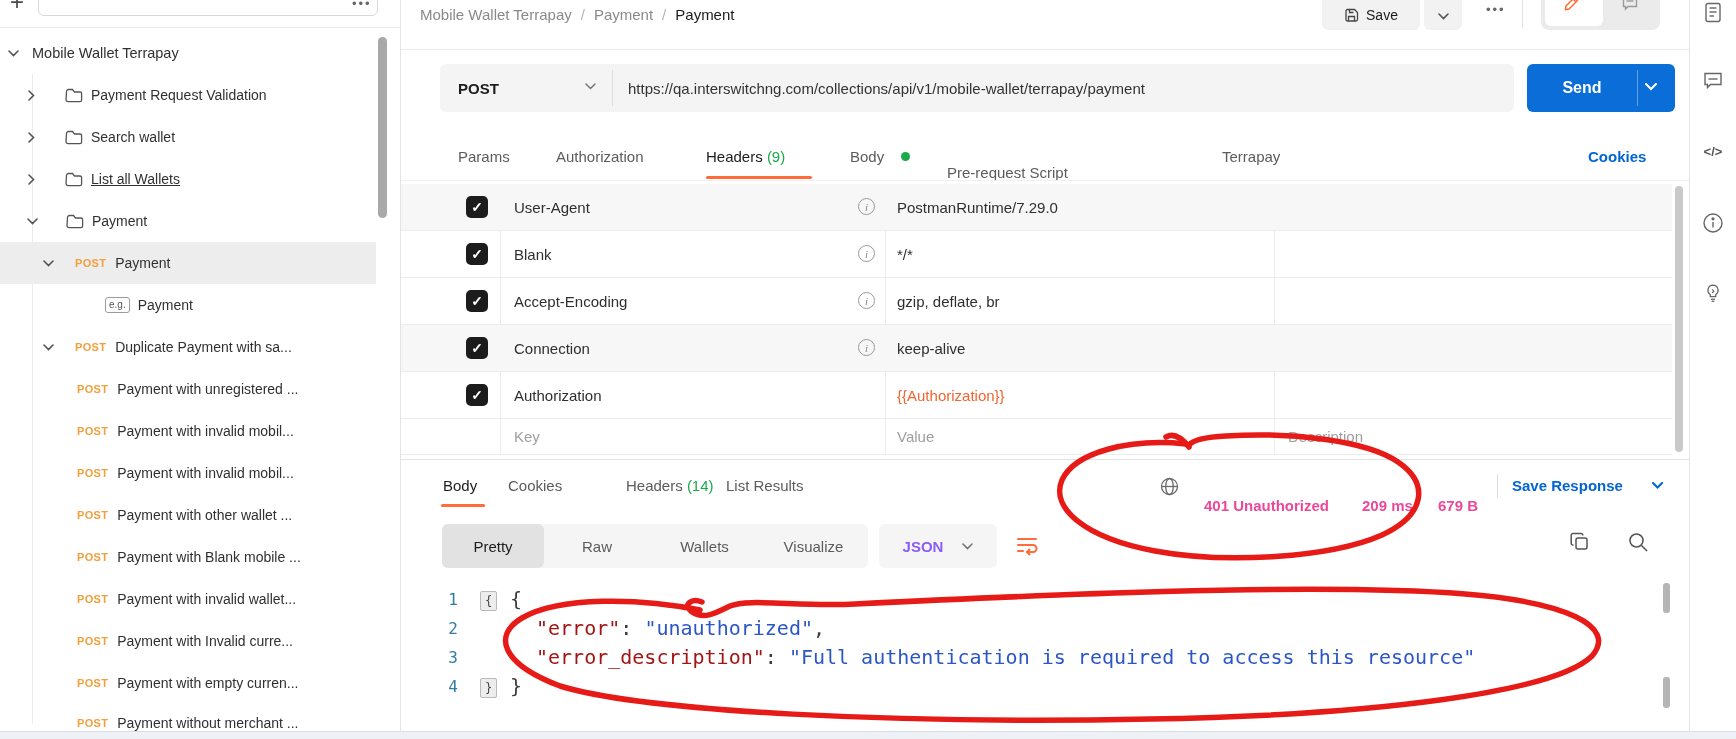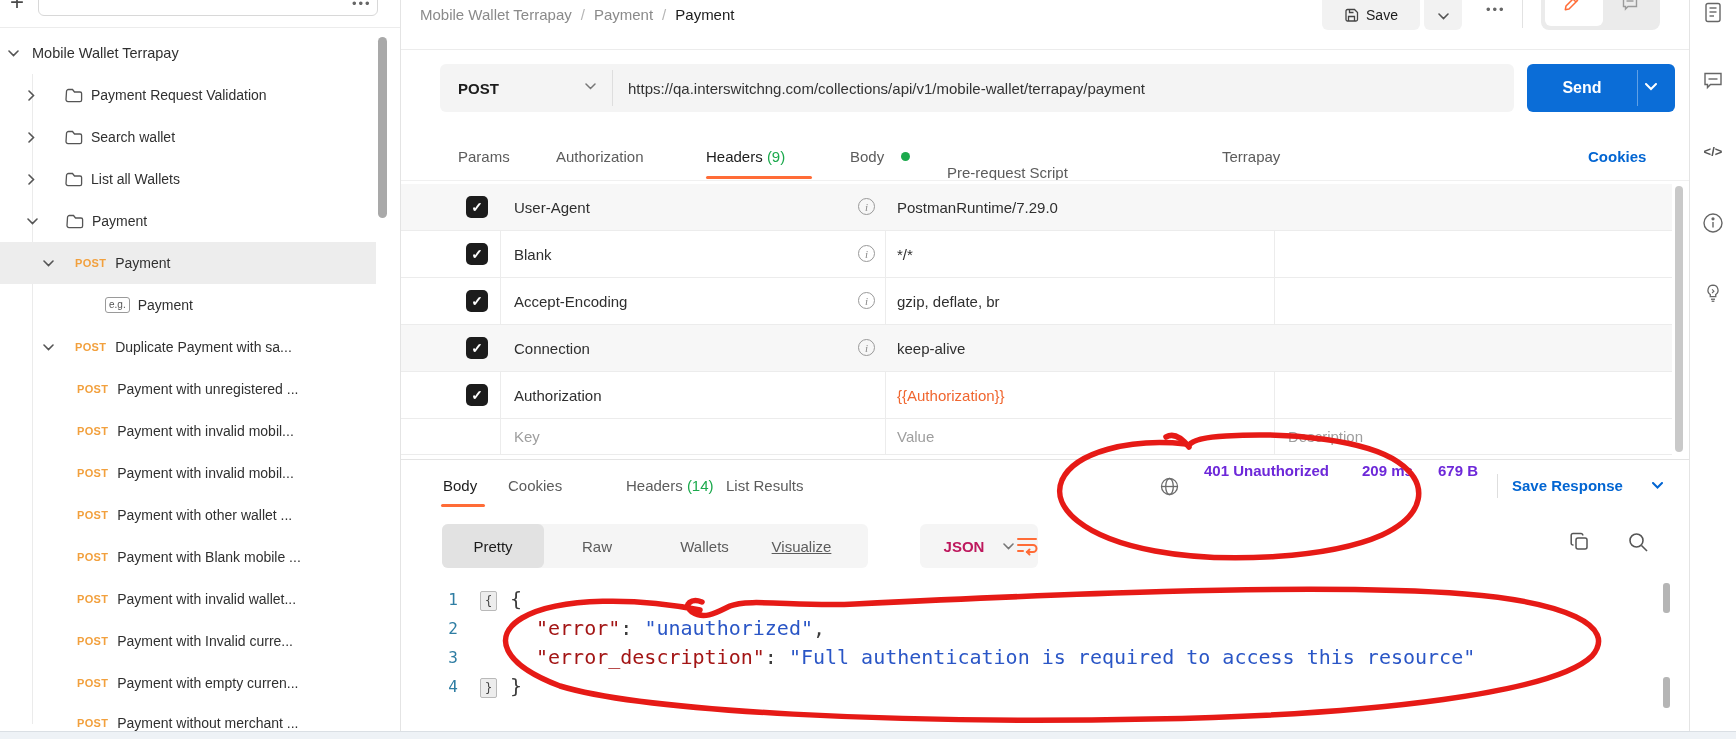--- a/index.html
+++ b/index.html
@@ -59,27 +59,27 @@
   .hrow .ph{color:#9e9e9e;}
   .hrow .phd{position:absolute;left:887px;top:0;height:100%;display:flex;align-items:center;font-size:15px;color:#9e9e9e;}
   .tbl-topline{position:absolute;left:401px;top:184px;width:1271px;height:1px;background:#ececec;}
   .vline{position:absolute;top:184px;width:1px;height:271px;background:#ececec;}
   .req-scroll{position:absolute;left:1675px;top:186px;width:8px;height:266px;background:#c9c9c9;border-radius:4px;}
   
   .resp-border{position:absolute;left:401px;top:459px;width:1289px;height:1px;background:#e4e4e4;}
   .ptab{position:absolute;top:477px;font-size:15px;color:#5c5c5c;}
   .ptab b{font-weight:500;color:#1c1c1c;}
   .body-underline{position:absolute;left:441px;top:504px;width:44px;height:3px;background:#FF6C37;border-radius:2px;}
-  .meta{position:absolute;top:462px;font-size:15px;font-weight:600;color:#6d28d9;}
+  .meta{position:absolute;top:497px;font-size:15px;font-weight:600;color:#ec4899;}
   .meta-div{position:absolute;left:1497px;top:474px;width:1px;height:24px;background:#dedede;}
   .saveresp{position:absolute;left:1512px;top:477px;font-size:15px;font-weight:700;color:#0265D2;}
   .viewbar{position:absolute;left:442px;top:524px;width:426px;height:44px;background:#f5f5f5;border-radius:6px;}
   .vseg{position:absolute;top:0;height:44px;display:flex;align-items:center;justify-content:center;font-size:15px;color:#5c5c5c;}
   .vseg.on{background:#e2e2e2;border-radius:6px;color:#1c1c1c;}
-  .jsonbox{position:absolute;left:920px;top:524px;width:118px;height:44px;background:#f5f5f5;border-radius:6px;display:flex;align-items:center;justify-content:center;gap:19px;font-size:15px;font-weight:600;color:#be185d;}
+  .jsonbox{position:absolute;left:879px;top:524px;width:118px;height:44px;background:#f5f5f5;border-radius:6px;display:flex;align-items:center;justify-content:center;gap:19px;font-size:15px;font-weight:600;color:#8b5cf6;}
   
   .lnum{position:absolute;left:414px;width:44px;text-align:right;font-family:"DejaVu Sans Mono",monospace;font-size:16px;color:#2E7DA3;}
   .fbox{position:absolute;left:480px;width:17px;height:20px;background:#ededed;border:1px solid #b9b9b9;border-radius:2px;font-family:"DejaVu Sans Mono",monospace;font-size:12px;color:#444;display:flex;align-items:center;justify-content:center;box-sizing:border-box;}
   .cline{position:absolute;left:510px;font-family:"DejaVu Sans Mono",monospace;font-size:20px;white-space:pre;color:#3b3b3b;}
   .cline .jk{color:#A31515;}
   .cline .js{color:#2A56C6;}
   .cline.ind{margin-left:26px;}
   .code-mark{position:absolute;left:1663px;width:7px;background:#b5b5b5;border-radius:3px;}
   
   .rstrip{position:absolute;left:1689px;top:0;width:47px;height:731px;background:#fff;border-left:1px solid #e4e4e4;}
@@ -131,21 +131,21 @@
             <polyline points="1,1 5.5,5.5 1,10" fill="none" stroke="#555" stroke-width="1.6" stroke-linecap="round"></polyline>
           </svg>
         </span>
       <span class="fold-ic">
           <svg class="ic" width="18" height="15" viewBox="0 0 18 15">
             <path d="M1.5 3.5 a2 2 0 0 1 2-2 h4 l2 2.5 h5.5 a1.6 1.6 0 0 1 1.6 1.6 v6.4 a1.6 1.6 0 0 1 -1.6 1.6 h-12 a2 2 0 0 1 -2-2 z" fill="none" stroke="#555" stroke-width="1.3"></path>
           </svg>
         </span>
       <span>Payment Request Validation</span>
     </div>
-    <div class="trow" style="top:158px;">
+    <div class="trow" style="top:158px;text-decoration:underline;">
       <span class="chev" style="margin-left:28px;margin-right:30px;">
           <svg class="ic" width="7" height="11" viewBox="0 0 7 11">
             <polyline points="1,1 5.5,5.5 1,10" fill="none" stroke="#555" stroke-width="1.6" stroke-linecap="round"></polyline>
           </svg>
         </span>
       <span class="fold-ic">
           <svg class="ic" width="18" height="15" viewBox="0 0 18 15">
             <path d="M1.5 3.5 a2 2 0 0 1 2-2 h4 l2 2.5 h5.5 a1.6 1.6 0 0 1 1.6 1.6 v6.4 a1.6 1.6 0 0 1 -1.6 1.6 h-12 a2 2 0 0 1 -2-2 z" fill="none" stroke="#555" stroke-width="1.3"></path>
           </svg>
         </span>
@@ -366,21 +366,21 @@
   <span style="position:absolute;left:1652px;top:482px;">
       <svg class="ic" width="11" height="7" viewBox="0 0 11 7">
         <polyline points="1,1 5.5,5.5 10,1" fill="none" stroke="#0265D2" stroke-width="2" stroke-linecap="round"></polyline>
       </svg>
     </span>
 
   <div class="viewbar">
     <div class="vseg on" style="left:0;width:102px;">Pretty</div>
     <div class="vseg" style="left:102px;width:106px;">Raw</div>
     <div class="vseg" style="left:208px;width:109px;">Wallets</div>
-    <div class="vseg" style="left:305px;width:109px;text-decoration:underline;">Visualize</div>
+    <div class="vseg" style="left:317px;width:109px;">Visualize</div>
   </div>
   <div class="jsonbox">
     <span>JSON</span>
     <span>
         <svg class="ic" width="11" height="7" viewBox="0 0 11 7">
           <polyline points="1,1 5.5,5.5 10,1" fill="none" stroke="#777" stroke-width="1.6" stroke-linecap="round"></polyline>
         </svg>
       </span>
   </div>
   <span style="position:absolute;left:1014px;top:532px;">

